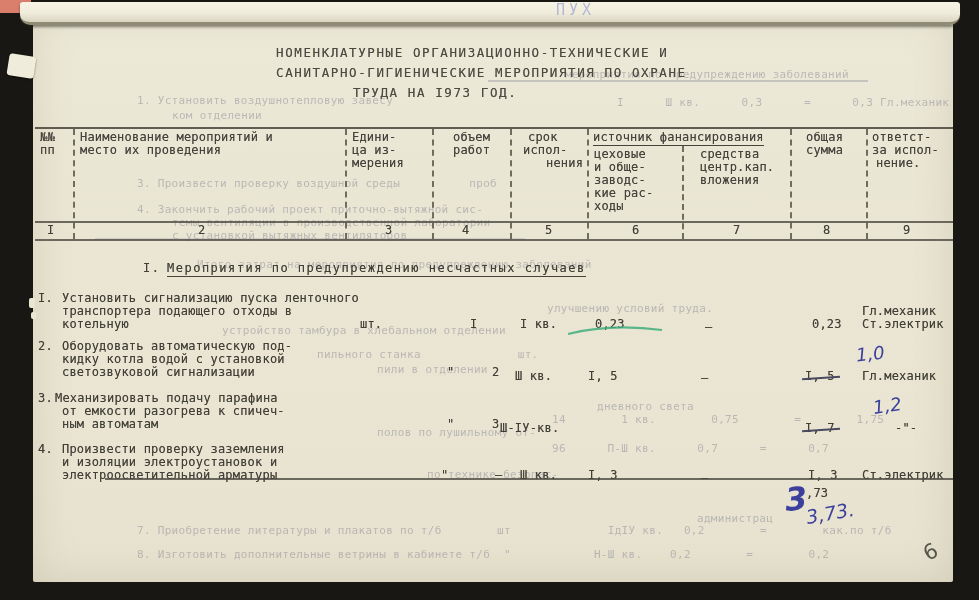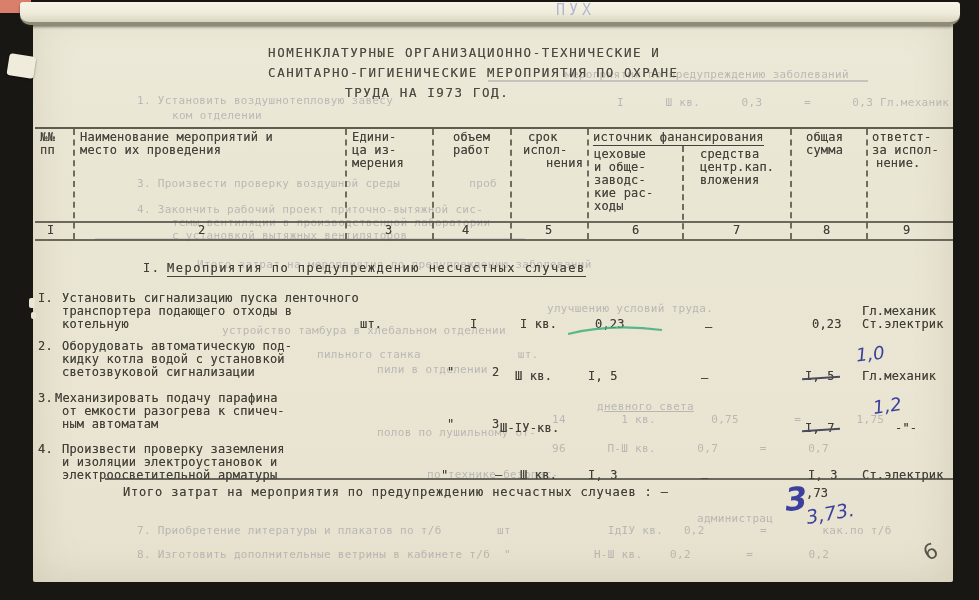--- a/index.html
+++ b/index.html
@@ -10,21 +10,21 @@
         box-shadow:inset 0 0 40px rgba(120,110,80,.18);overflow:hidden;border-radius:2px;}
   .curl{position:absolute;left:20px;top:2px;width:940px;height:20px;
         background:linear-gradient(180deg,#f7f4e5 0%,#efecdc 55%,#d9d5c0 100%);
         border-bottom:3px solid #8f8b74;border-radius:3px 3px 10px 10px;box-shadow:0 2px 3px rgba(40,38,30,.55);}
   .red-tab{position:absolute;left:0;top:0;width:31px;height:13px;background:#db7f6d;}
   .side-tab{position:absolute;left:8px;top:55px;width:27px;height:22px;background:#efecdb;
         transform:rotate(9deg);border-radius:3px;box-shadow:0 1px 2px rgba(0,0,0,.5);}
   .speck{position:absolute;background:#e9e6d4;border-radius:2px;}
   .t{position:absolute;white-space:pre;font-size:12px;line-height:13px;color:#403e36;
      letter-spacing:.2px;text-shadow:0 0 .6px rgba(64,62,54,.55);}
-  .title-line{font-size:12.5px;letter-spacing:1.6px;color:#4b4940;}
+  .title-line{font-size:12.5px;letter-spacing:1.6px;color:#4b4940;margin-left:8px;}
   .hdr{color:#43413a;}
   .rule{position:absolute;background:#46433a;height:2px;opacity:.85;}
   .rule-thin{position:absolute;background:#4b4840;height:1.5px;opacity:.8;}
   .vdash{position:absolute;width:0;border-left:2px dashed #5b574a;opacity:.85;}
   .u{border-bottom:1.5px solid #46433a;padding-bottom:1px;}
   .ghost{position:absolute;white-space:pre;font-size:11px;color:#9d9ba2;opacity:.62;
          filter:blur(.35px);letter-spacing:.3px;padding-left:44px;}
   .ghost-rule{position:absolute;height:1.5px;background:#a19fa6;opacity:.5;filter:blur(.3px);}
   .hand{position:absolute;font-family:"DejaVu Sans",sans-serif;font-style:italic;
         color:#3c3f9c;white-space:pre;}
@@ -49,21 +49,21 @@
         <div class="ghost" style="left: 95px; top: 99px;">ком отделении</div>
         <div class="ghost" style="left: 60px; top: 167px;">3. Произвести проверку воздушной среды          проб</div>
         <div class="ghost" style="left: 60px; top: 193px;">4. Закончить рабочий проект приточно-вытяжной сис-</div>
         <div class="ghost" style="left: 95px; top: 206px;">темы вентиляции в производственной лаборатории</div>
         <div class="ghost" style="left: 95px; top: 219px;">с установкой вытяжных вентиляторов</div>
         <div class="ghost" style="left: 120px; top: 248px;">Итого затрат на мероприятия по предупреждению заболеваний</div>
         <div class="ghost" style="left: 470px; top: 292px;">улучшению условий труда.</div>
         <div class="ghost" style="left: 145px; top: 314px;">устройство тамбура в хлебальном отделении</div>
         <div class="ghost" style="left: 240px; top: 338px;">пильного станка              шт.</div>
         <div class="ghost" style="left: 300px; top: 353px;">пили в отделении</div>
-        <div class="ghost" style="left: 520px; top: 390px; text-decoration: underline;">дневного света</div>
+        <div class="ghost" style="left: 520px; top: 390px;">дневного света</div>
         <div class="ghost" style="left: 475px; top: 403px;">14        1 кв.        0,75        =        1,75</div>
         <div class="ghost" style="left: 300px; top: 416px;">полов по лушильному от-</div>
         <div class="ghost" style="left: 475px; top: 432px;">96      П-Ш кв.      0,7      =      0,7</div>
         <div class="ghost" style="left: 350px; top: 458px;">по технике безопас-</div>
         <div class="ghost" style="left: 620px; top: 502px;">администрац</div>
         <div class="ghost" style="left: 60px; top: 514px;">7. Приобретение литературы и плакатов по т/б        шт              IдIУ кв.   0,2        =        как.по т/б</div>
         <div class="ghost" style="left: 60px; top: 538px;">8. Изготовить дополнительные ветрины в кабинете т/б  "            Н-Ш кв.    0,2        =        0,2</div>
       </div>
     <div class="ghost-rule" style="left:455px;top:70px;width:380px;"></div>
     <div class="ghost-rule" style="left:62px;top:228px;width:430px;opacity:.35;"></div>
@@ -171,21 +171,20 @@
     <div class="t" style="left:29px;top:459px;">электроосветительной арматуры</div>
     <div class="t" style="left:408px;top:459px;">"</div>
     <div class="t" style="left:462px;top:459px;">–</div>
     <div class="t" style="left:487px;top:459px;">Ш кв.</div>
     <div class="t" style="left:555px;top:459px;">I, 3</div>
     <div class="t" style="left:668px;top:462px;">–</div>
     <div class="t" style="left:775px;top:459px;">I, 3</div>
     <div class="t" style="left:829px;top:459px;">Ст.электрик</div>
 
     <div class="rule-thin" style="left:72px;top:468px;width:848px;"></div>
-    <div class="t" style="left:90px;top:476px;letter-spacing:.8px;">Итого затрат на мероприятия по предупреждению несчастных случаев : –</div>
     <div class="t" style="left:773px;top:477px;">,73</div>
     <div class="hand" style="left:752px;top:470px;font-size:32px;font-weight:bold;transform:rotate(-5deg);">3</div>
     <div class="hand" style="left:773px;top:492px;font-size:19px;transform:rotate(-10deg);">3,73.</div>
 
     <div class="pencil" style="left:891px;top:530px;font-size:21px;transform:rotate(-28deg);">6</div>
   </div>
 
   <div class="red-tab"></div>
   <div class="curl"></div>
   <div class="bleed-blue" style="left:556px;top:1px;">ПУХ</div>

